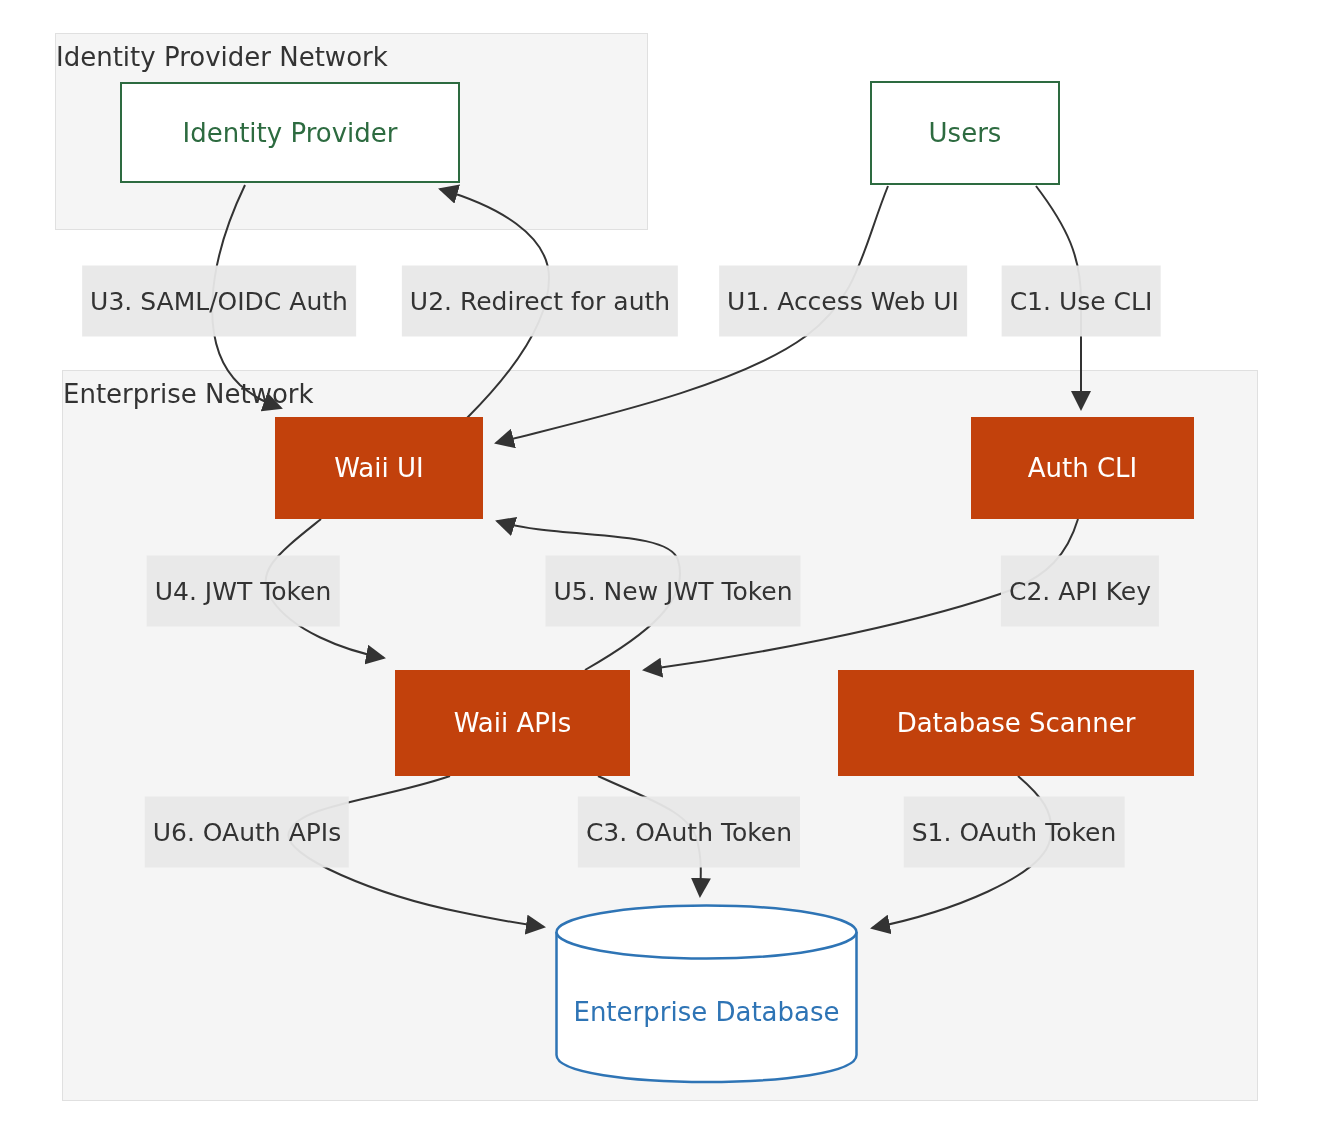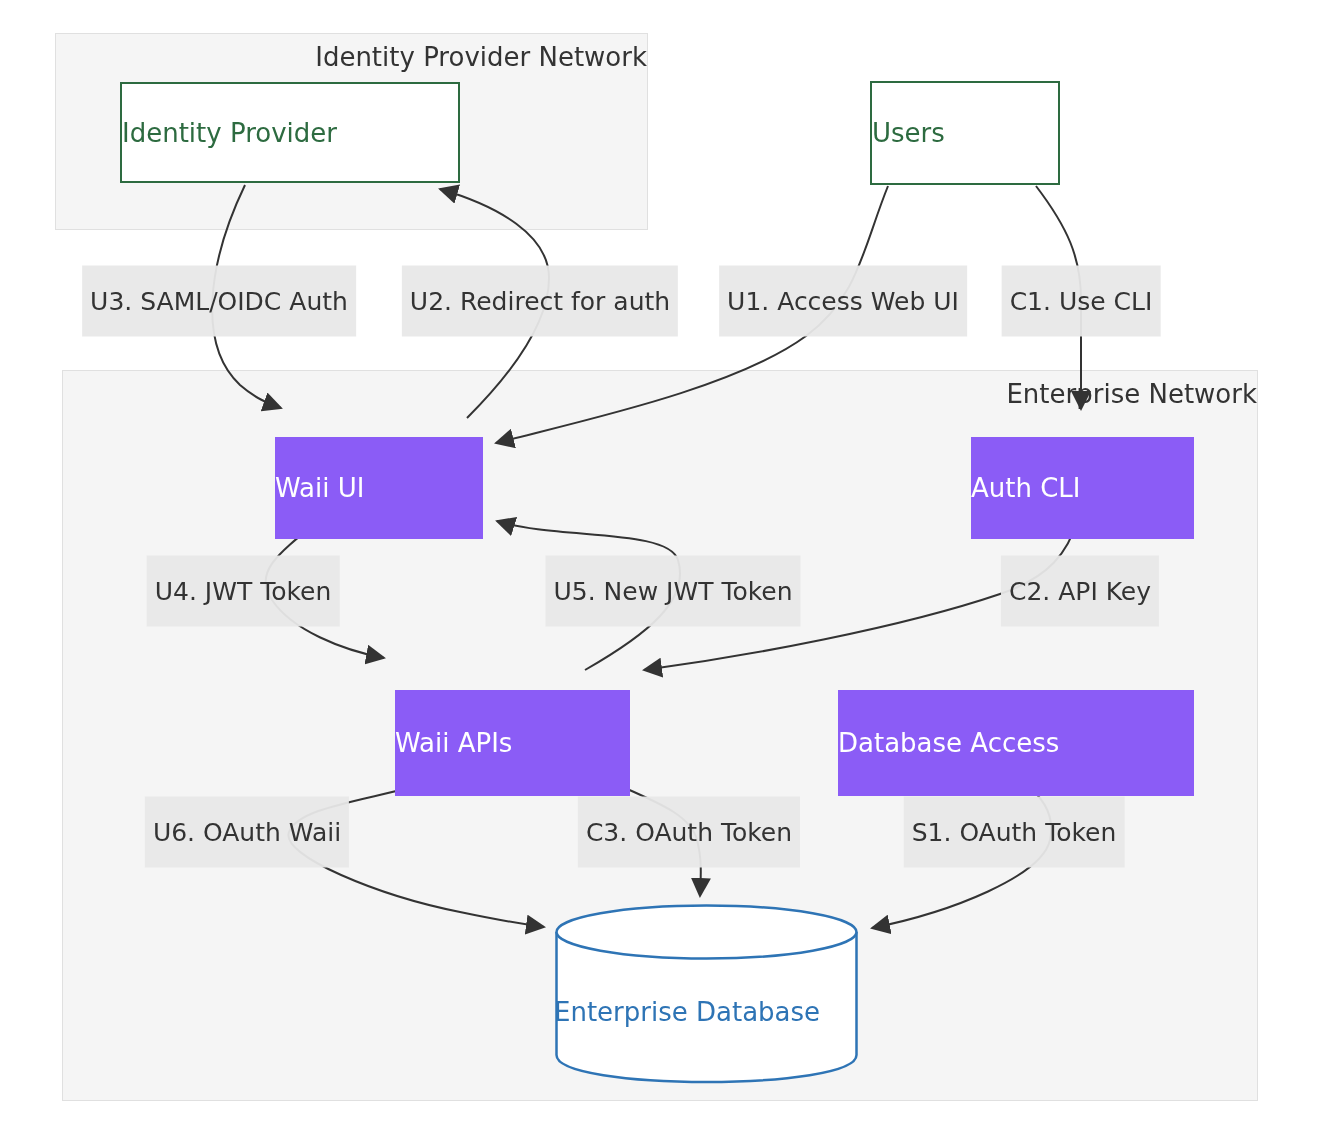--- a/index.html
+++ b/index.html
@@ -6,29 +6,29 @@
   .stage{
     position:relative;width:1320px;height:1144px;background:#ffffff;
     font-family:"DejaVu Sans","Liberation Sans",sans-serif;color:#333333;
     overflow:hidden;
   }
   .cluster{
     position:absolute;background:#f5f5f5;border:1px solid #e0e0e0;
     box-sizing:border-box;
   }
   .cluster-title{
-    text-align:right;font-size:26px;color:#333333;margin-top:8px;
+    text-align:left;font-size:26px;color:#333333;margin-top:8px;
     font-weight:400;
   }
   .edges{position:absolute;left:0;top:0;z-index:2;pointer-events:none;}
   .node{
-    position:absolute;display:flex;align-items:center;justify-content:flex-start;
+    position:absolute;display:flex;align-items:center;justify-content:center;
     font-size:26px;z-index:3;box-sizing:border-box;text-align:center;
   }
-  .node.blue{background:#8b5cf6;color:#ffffff;margin-top:20px;}
+  .node.blue{background:#c2410c;color:#ffffff;}
   .node.green{background:#ffffff;border:2px solid #2d6b40;color:#2d6b40;}
   .node.cyl{background:transparent;color:#2e74b5;}
   .cyl-shape{position:absolute;left:0;top:0;}
   .cyl-label{position:relative;z-index:2;margin-top:28px;}
   .elabel{
     position:absolute;transform:translate(-50%,-50%);
     background:rgba(232,232,232,0.95);color:#333333;font-size:25px;
     padding:21px 8px;white-space:nowrap;z-index:4;
   }
   .epath{stroke:#333333;stroke-width:2;fill:none;}
@@ -78,35 +78,35 @@
 
   <div class="node blue" style="left:971px;top:417px;width:223px;height:102px;">
     <span>Auth CLI</span>
   </div>
 
   <div class="node blue" style="left:395px;top:670px;width:235px;height:106px;">
     <span>Waii APIs</span>
   </div>
 
   <div class="node blue" style="left:838px;top:670px;width:356px;height:106px;">
-    <span>Database Access</span>
+    <span>Database Scanner</span>
   </div>
 
   <div class="node cyl" style="left:554px;top:903px;width:305px;height:190px;">
     <svg class="cyl-shape" width="305" height="190" viewBox="0 0 305 190">
       <path d="M 2.5 29 L 2.5 152 C 2.5 188, 302.5 188, 302.5 152 L 302.5 29" fill="#ffffff" stroke="#2e74b5" stroke-width="2.5"></path>
       <ellipse cx="152.5" cy="29" rx="150" ry="26.5" fill="#ffffff" stroke="#2e74b5" stroke-width="2.5"></ellipse>
     </svg>
     <span class="cyl-label">Enterprise Database</span>
   </div>
 
   <div class="elabel" style="left:219px;top:301px;">U3. SAML/OIDC Auth</div>
   <div class="elabel" style="left:540px;top:301px;">U2. Redirect for auth</div>
   <div class="elabel" style="left:843px;top:301px;text-align:right;">U1. Access Web UI</div>
   <div class="elabel" style="left:1081px;top:301px;">C1. Use CLI</div>
   <div class="elabel" style="left:243px;top:591px;">U4. JWT Token</div>
   <div class="elabel" style="left:673px;top:591px;">U5. New JWT Token</div>
   <div class="elabel" style="left:1080px;top:591px;">C2. API Key</div>
-  <div class="elabel" style="left:247px;top:832px;">U6. OAuth Waii</div>
+  <div class="elabel" style="left:247px;top:832px;">U6. OAuth APIs</div>
   <div class="elabel" style="left:689px;top:832px;">C3. OAuth Token</div>
   <div class="elabel" style="left:1014px;top:832px;">S1. OAuth Token</div>
 
 </div>
 
 </body></html>

